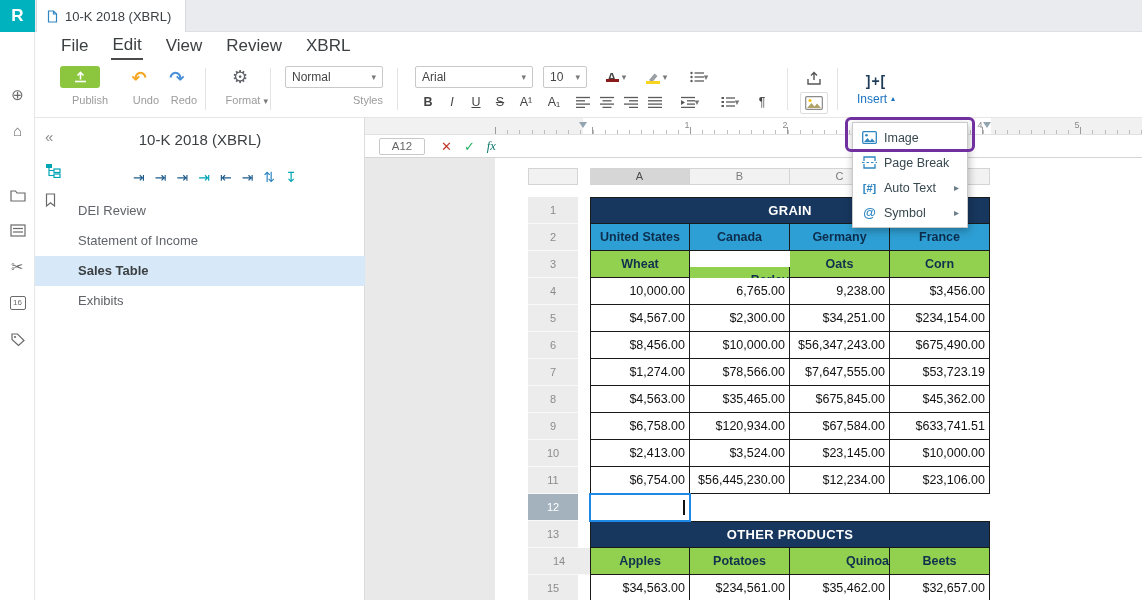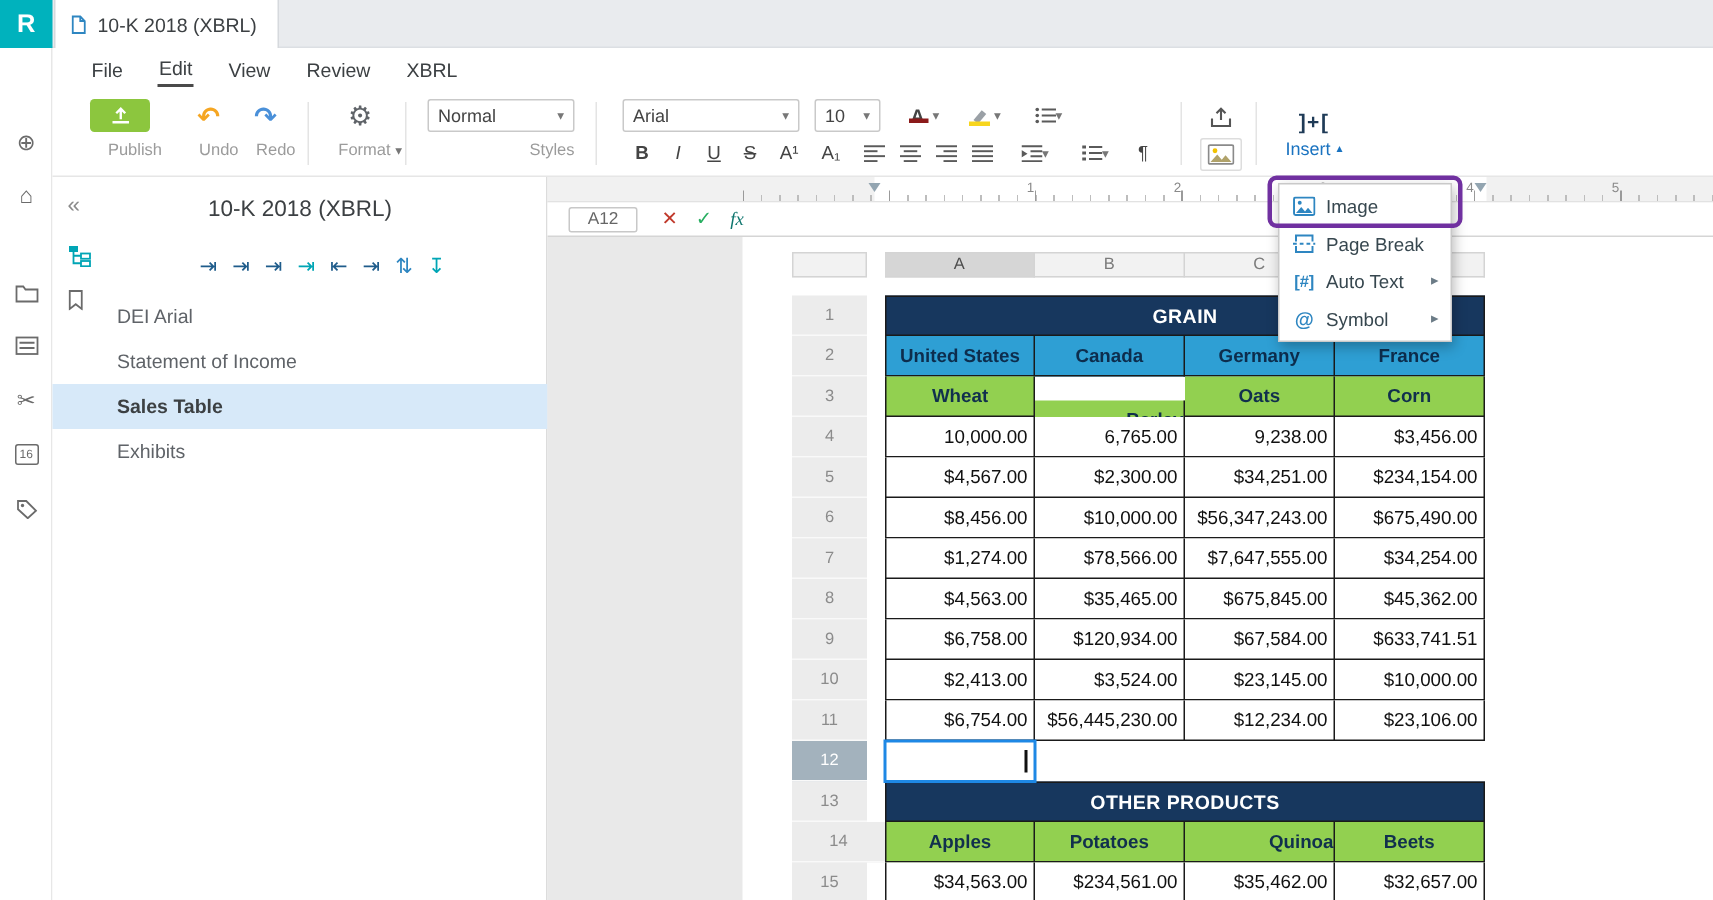--- a/index.html
+++ b/index.html
@@ -7,21 +7,21 @@
   body { font-family: "Liberation Sans","DejaVu Sans",sans-serif; background:#fff; }
   #app { position: relative; width: 1142px; height: 600px; overflow: hidden; background:#fff; }
 
   
   #top-bar { position:absolute; left:0; top:0; width:1142px; height:32px; background:#e9ebee; border-bottom:1px solid #dcdfe3; }
   #logo { position:absolute; left:0; top:0; width:35px; height:32px; background:#00b2bd; color:#fff; font-weight:bold; font-size:17px; text-align:center; line-height:32px; cursor:pointer; }
   #doc-tab { position:absolute; left:36px; top:0; width:150px; height:32px; background:#fff; border-left:1px solid #d6d9dd; border-right:1px solid #d6d9dd; display:flex; align-items:center; padding-left:10px; gap:7px; font-size:13px; color:#3c4043; }
   .icn { display:inline-flex; align-items:center; justify-content:center; }
 
   
-  #menu-bar { position:absolute; left:35px; top:32px; width:1107px; height:28px; background:#fff; display:flex; align-items:center; padding-left:25px; gap:22px; font-size:13px; color:#3c4043; }
+  #menu-bar { position:absolute; left:35px; top:32px; width:1107px; height:28px; background:#fff; display:flex; align-items:center; padding-left:25px; gap:22px; font-size:17px; color:#3c4043; }
   .menu-item { cursor:pointer; padding:3px 1px; }
   .menu-item.active { border-bottom:2px solid #4a4a4a; }
 
   
   #left-strip { position:absolute; left:0; top:32px; width:35px; height:568px; background:#fff; border-right:1px solid #e7e7e7; }
   .strip-icon { position:absolute; left:0; width:35px; height:24px; display:flex; align-items:center; justify-content:center; color:#6b6b6b; font-size:15px; cursor:pointer; }
   .cal-box { width:16px; height:14px; border:1.2px solid #6b6b6b; border-radius:2px; font-size:8px; line-height:12px; text-align:center; color:#6b6b6b; }
 
   
   #toolbar { position:absolute; left:35px; top:60px; width:1107px; height:58px; background:#fff; border-bottom:1px solid #e6e6e6; font-size:12px; color:#444; }
@@ -365,21 +365,21 @@
       <span class="ot-icon c-nvy">⇥</span>
       <span class="ot-icon c-nvy">⇥</span>
       <span class="ot-icon c-tea">⇥</span>
       <span class="ot-icon c-nvy">⇤</span>
       <span class="ot-icon c-nvy">⇥</span>
       <span class="ot-icon c-blu">⇅</span>
       <span class="ot-icon c-tea">↧</span>
     </div>
 
     <div id="nav-list">
-      <div class="nav-item">DEI Arial</div>
+      <div class="nav-item">DEI Review</div>
       <div class="nav-item">Statement of Income</div>
       <div class="nav-item selected">Sales Table</div>
       <div class="nav-item">Exhibits</div>
     </div>
   </div>
 
   <div id="content">
     <div id="ruler">
       <div id="ruler-active"></div>
       <div id="ruler-ticks"></div>
@@ -433,21 +433,21 @@
           <div class="cell c-data" style="left: 525px; top: 147px; width: 100px; height: 27px;">$234,154.00</div>
           <div class="gut" style="left: 163px; top: 174px; width: 50px; height: 27px;">6</div>
           <div class="cell c-data bl" style="left: 225px; top: 174px; width: 100px; height: 27px;">$8,456.00</div>
           <div class="cell c-data" style="left: 325px; top: 174px; width: 100px; height: 27px;">$10,000.00</div>
           <div class="cell c-data" style="left: 425px; top: 174px; width: 100px; height: 27px;">$56,347,243.00</div>
           <div class="cell c-data" style="left: 525px; top: 174px; width: 100px; height: 27px;">$675,490.00</div>
           <div class="gut" style="left: 163px; top: 201px; width: 50px; height: 27px;">7</div>
           <div class="cell c-data bl" style="left: 225px; top: 201px; width: 100px; height: 27px;">$1,274.00</div>
           <div class="cell c-data" style="left: 325px; top: 201px; width: 100px; height: 27px;">$78,566.00</div>
           <div class="cell c-data" style="left: 425px; top: 201px; width: 100px; height: 27px;">$7,647,555.00</div>
-          <div class="cell c-data" style="left: 525px; top: 201px; width: 100px; height: 27px;">$34,254.00</div>
+          <div class="cell c-data" style="left: 525px; top: 201px; width: 100px; height: 27px;">$53,723.19</div>
           <div class="gut" style="left: 163px; top: 228px; width: 50px; height: 27px;">8</div>
           <div class="cell c-data bl" style="left: 225px; top: 228px; width: 100px; height: 27px;">$4,563.00</div>
           <div class="cell c-data" style="left: 325px; top: 228px; width: 100px; height: 27px;">$35,465.00</div>
           <div class="cell c-data" style="left: 425px; top: 228px; width: 100px; height: 27px;">$675,845.00</div>
           <div class="cell c-data" style="left: 525px; top: 228px; width: 100px; height: 27px;">$45,362.00</div>
           <div class="gut" style="left: 163px; top: 255px; width: 50px; height: 27px;">9</div>
           <div class="cell c-data bl" style="left: 225px; top: 255px; width: 100px; height: 27px;">$6,758.00</div>
           <div class="cell c-data" style="left: 325px; top: 255px; width: 100px; height: 27px;">$120,934.00</div>
           <div class="cell c-data" style="left: 425px; top: 255px; width: 100px; height: 27px;">$67,584.00</div>
           <div class="cell c-data" style="left: 525px; top: 255px; width: 100px; height: 27px;">$633,741.51</div>

